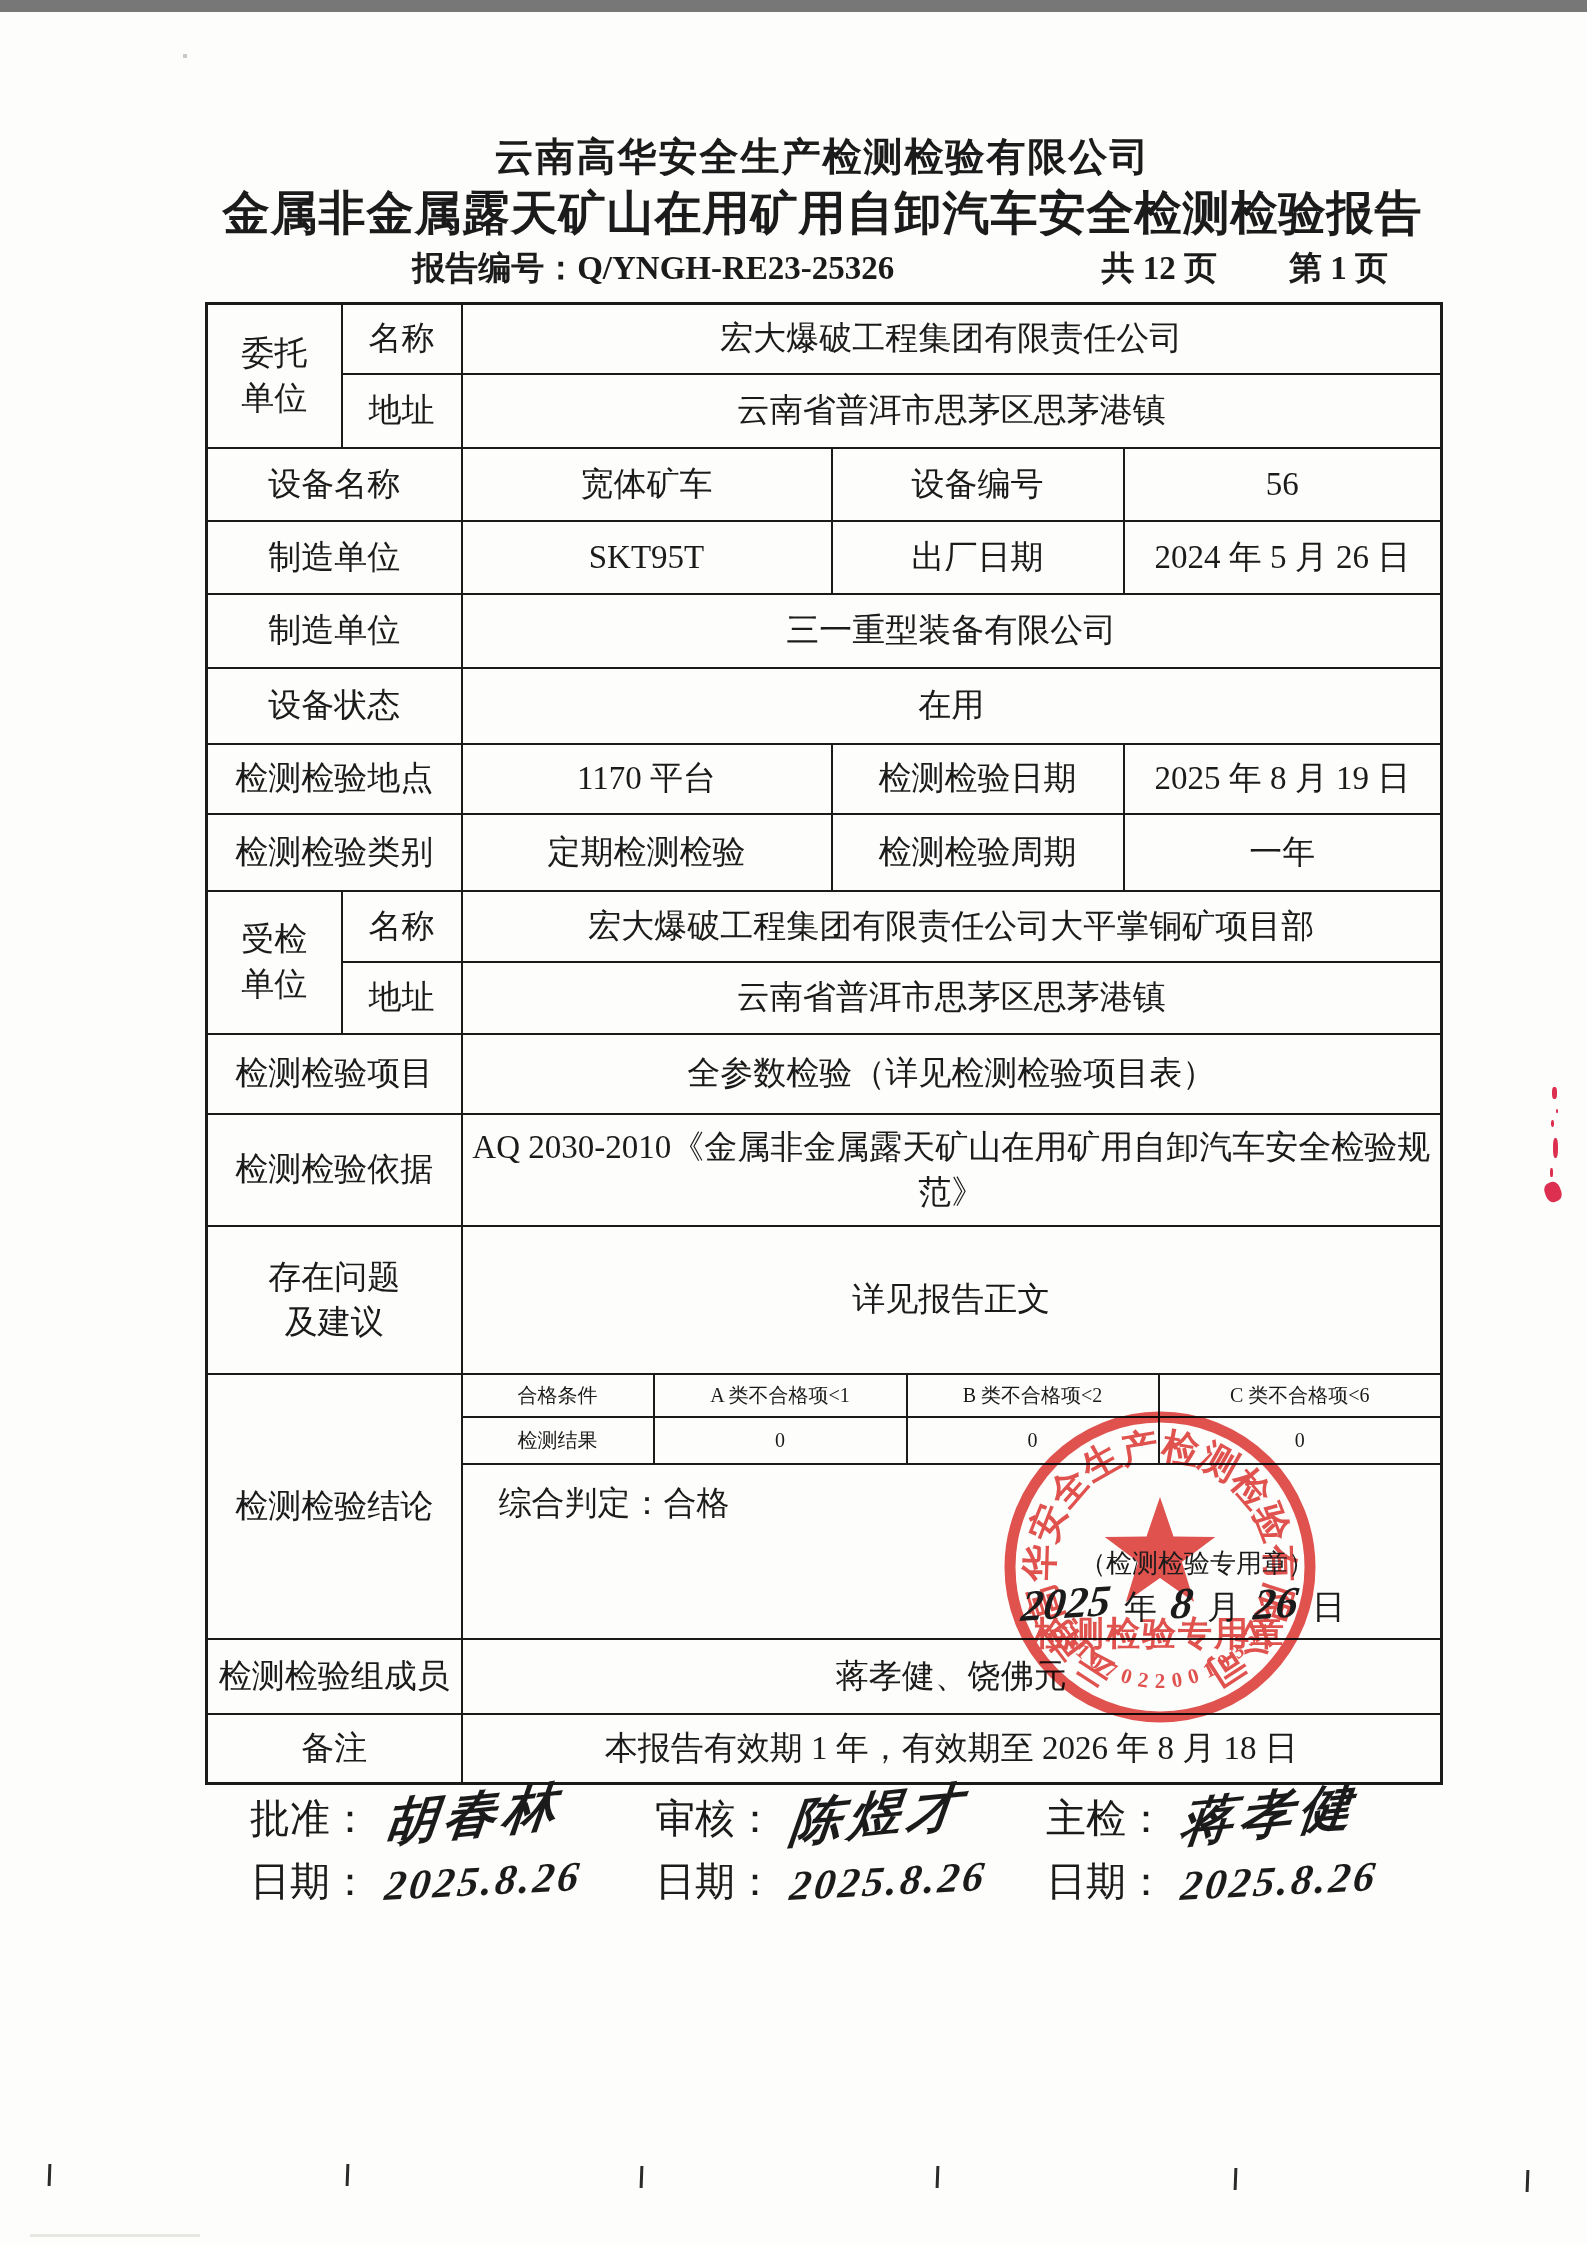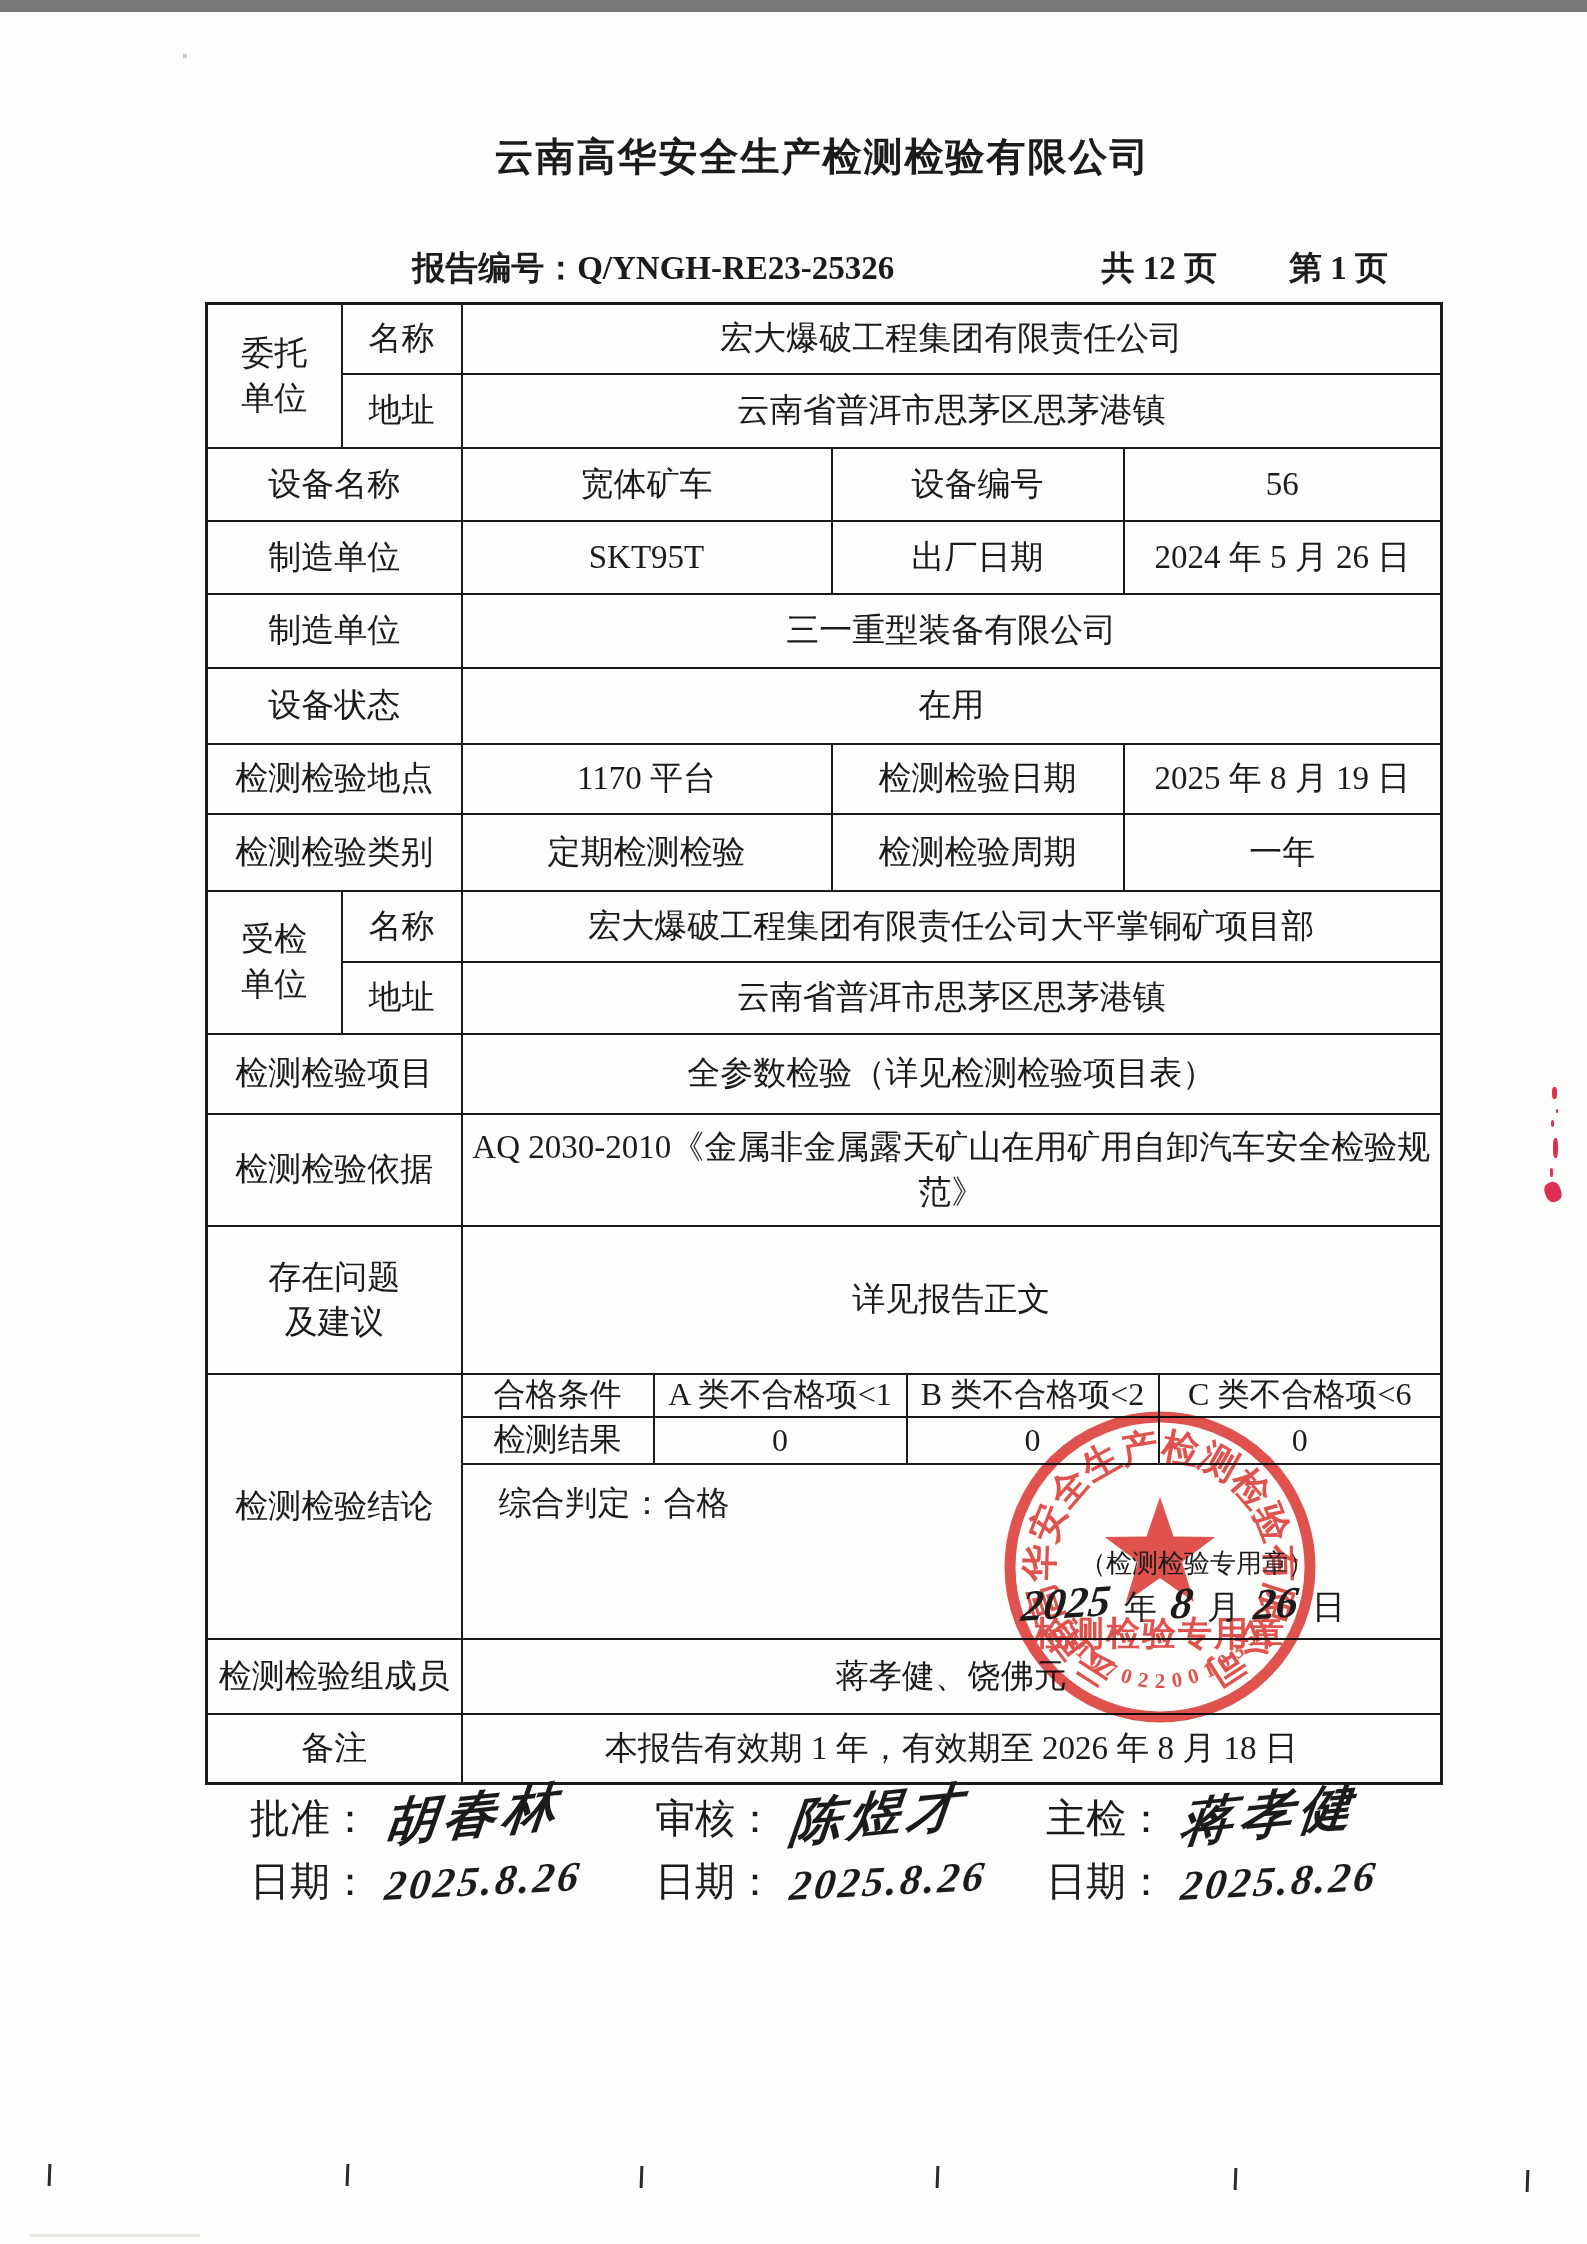--- a/index.html
+++ b/index.html
@@ -24,21 +24,21 @@
   table.main td { border:2px solid var(--ink); text-align:center; vertical-align:middle;
     font-size:33px; padding:2px 6px; overflow:hidden; }
   table.main { border:3px solid var(--ink); }
   td.ltext { text-align:left; padding-left:14px; font-size:31px; }
   .stack { white-space:pre-line; line-height:1.35; }
 
   .complex { position:relative; padding:0 !important; }
   .sub { position:absolute; top:0; left:0; right:0; display:grid;
     grid-template-columns:192px 253px 252px 1fr; grid-auto-rows:auto; }
   .sub > div { border-right:2px solid var(--ink); border-bottom:2px solid var(--ink);
-    font-size:32px; display:flex; align-items:center; justify-content:center; }
+    font-size:20px; display:flex; align-items:center; justify-content:center; }
   .sub > div.last { border-right:none; }
   .sub > div.h { height:41px; }
   .sub > div.r { height:45px; }
   .verdict { position:absolute; top:106px; left:36px; font-size:33px; }
 
   
   svg.stamp { position:absolute; left:980px; top:1375px; opacity:.88;
     mix-blend-mode:multiply; z-index:5; }
   svg.stamp text { font-family:"Liberation Serif","DejaVu Serif",serif; }
   .stamp-caption { left:1080px; top:1534px; font-size:26px; z-index:6; }
@@ -61,20 +61,21 @@
   .tick { position:absolute; width:3px; height:22px; background:#2b2b2b;
     transform:rotate(2deg); }
   .smudge { position:absolute; background:#e6e6e3; }
 </style>
 </head>
 <body>
 
 <div class="page">
 
   <div class="abs company">云南高华安全生产检测检验有限公司</div>
+  <div class="abs title">金属非金属露天矿山在用矿用自卸汽车安全检测检验报告</div>
   <div class="abs meta">
     <div class="left"><span>报告编号：</span><span>Q/YNGH-RE23-25326</span></div>
     <div class="right">
       <span>共 12 页</span>
       <span>第 1 页</span>
     </div>
   </div>
 
   <table class="main">
     <colgroup>

